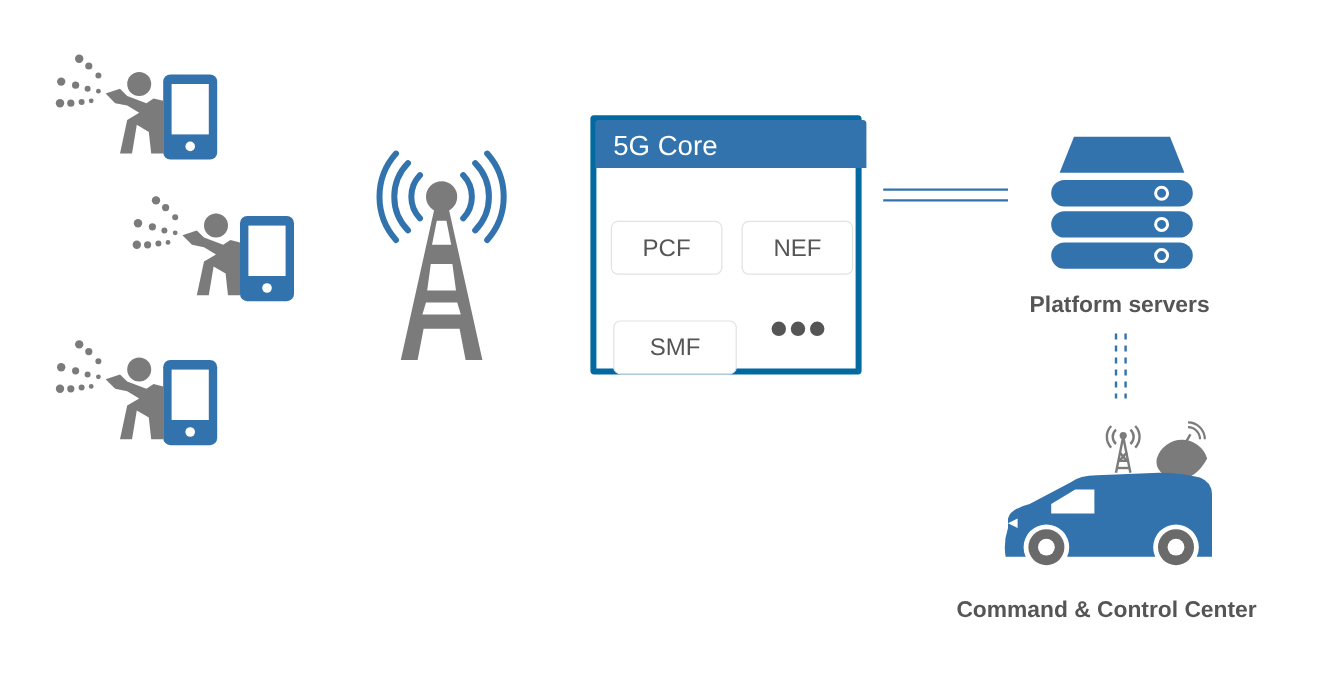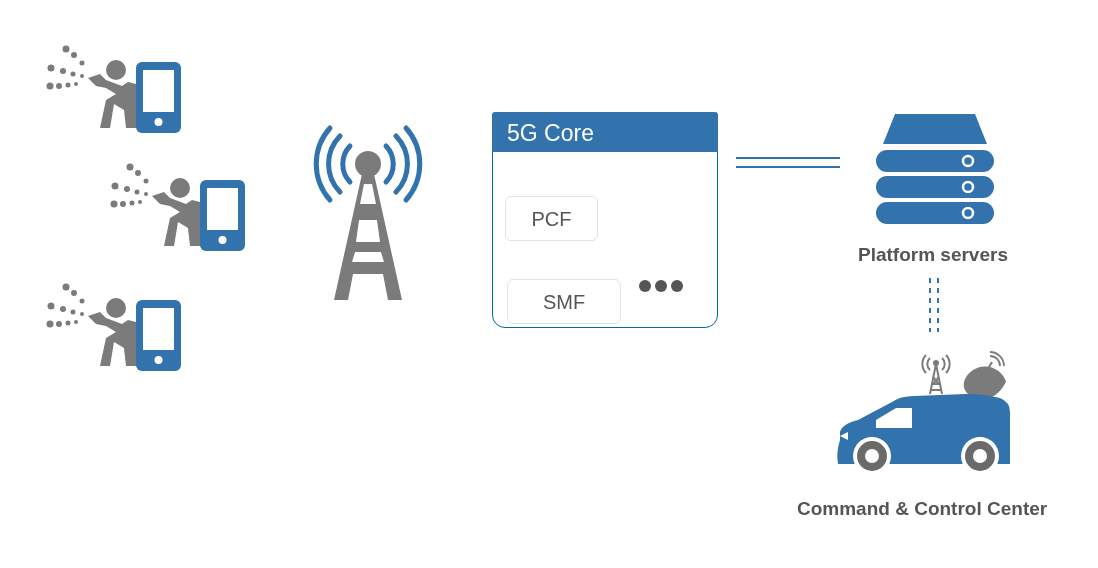--- a/index.html
+++ b/index.html
@@ -1,22 +1,22 @@
 <!DOCTYPE html>
 <html><head>
 <meta charset="utf-8">
 <style>
   html, body { margin: 0; padding: 0; background: #ffffff; }
   body { width: 1098px; height: 568px; position: relative; overflow: hidden;
          font-family: "Liberation Sans", "DejaVu Sans", sans-serif; }
   .abs { position: absolute; }
   svg { display: block; overflow: visible; }
 
-  .core-box { left: 492px; top: 112px; width: 226px; height: 216px;
-              border: 1px solid #0369a1; border-radius: 13px; background: #fff;
+  .core-box { left: 492px; top: 96px; width: 226px; height: 216px;
+              border: 5px solid #0369a1; border-radius: 3px; background: #fff;
               box-sizing: border-box; }
   .core-header { position: absolute; left: -1px; top: -1px; width: 226px; height: 40px;
                  background: #3272ad; border-radius: 3px 3px 0 0;
                  color: #fff; font-size: 23px; line-height: 42px; padding-left: 15px;
                  box-sizing: border-box; }
   .nf { position: absolute; height: 45px; border: 1px solid #e2e2e2; border-radius: 6px;
         background: #fff; color: #555; font-size: 20px; text-align: center;
         line-height: 45px; box-sizing: border-box; margin-top: 16px; }
   .label { color: #555; font-size: 19px; white-space: nowrap; font-weight: bold; }
 </style>
@@ -109,21 +109,22 @@
   </g>
   <g fill="#7b7b7b">
     <circle cx="58" cy="40" r="13"></circle>
     <path d="M52 50 L64 50 L92 176 L78 176 L73 150 L43 150 L38 176 L24 176 Z M50 80 L66 80 L62 60 L54 60 Z M46 118 L70 118 L67 96 L49 96 Z M42 138 L74 138 L71 128 L45 128 Z" fill-rule="evenodd"></path>
   </g>
 </svg>
 
 <div class="abs core-box">
   <div class="core-header">5G Core</div>
   <div class="nf" style="left:12px;top:67px;width:93px">PCF</div>
-  <div class="nf" style="left:14px;top:150px;width:114px">SMF</div>
+  <div class="nf" style="left:121px;top:67px;width:93px">NEF</div>
+  <div class="nf" style="left:14px;top:150px;width:103px">SMF</div>
   <svg class="abs" style="left:145px;top:166px" width="46" height="14" viewBox="0 0 46 14">
     <circle cx="7" cy="7" r="6" fill="#555"></circle>
       <circle cx="23" cy="7" r="6" fill="#555"></circle>
       <circle cx="39" cy="7" r="6" fill="#555"></circle>
   </svg>
 </div>
 
 <svg class="abs" style="left:736px;top:156px" width="104" height="14" viewBox="0 0 104 14">
   <line x1="0" y1="2" x2="104" y2="2" stroke="#3272ad" stroke-width="2"></line>
   <line x1="0" y1="11" x2="104" y2="11" stroke="#3272ad" stroke-width="2"></line>

